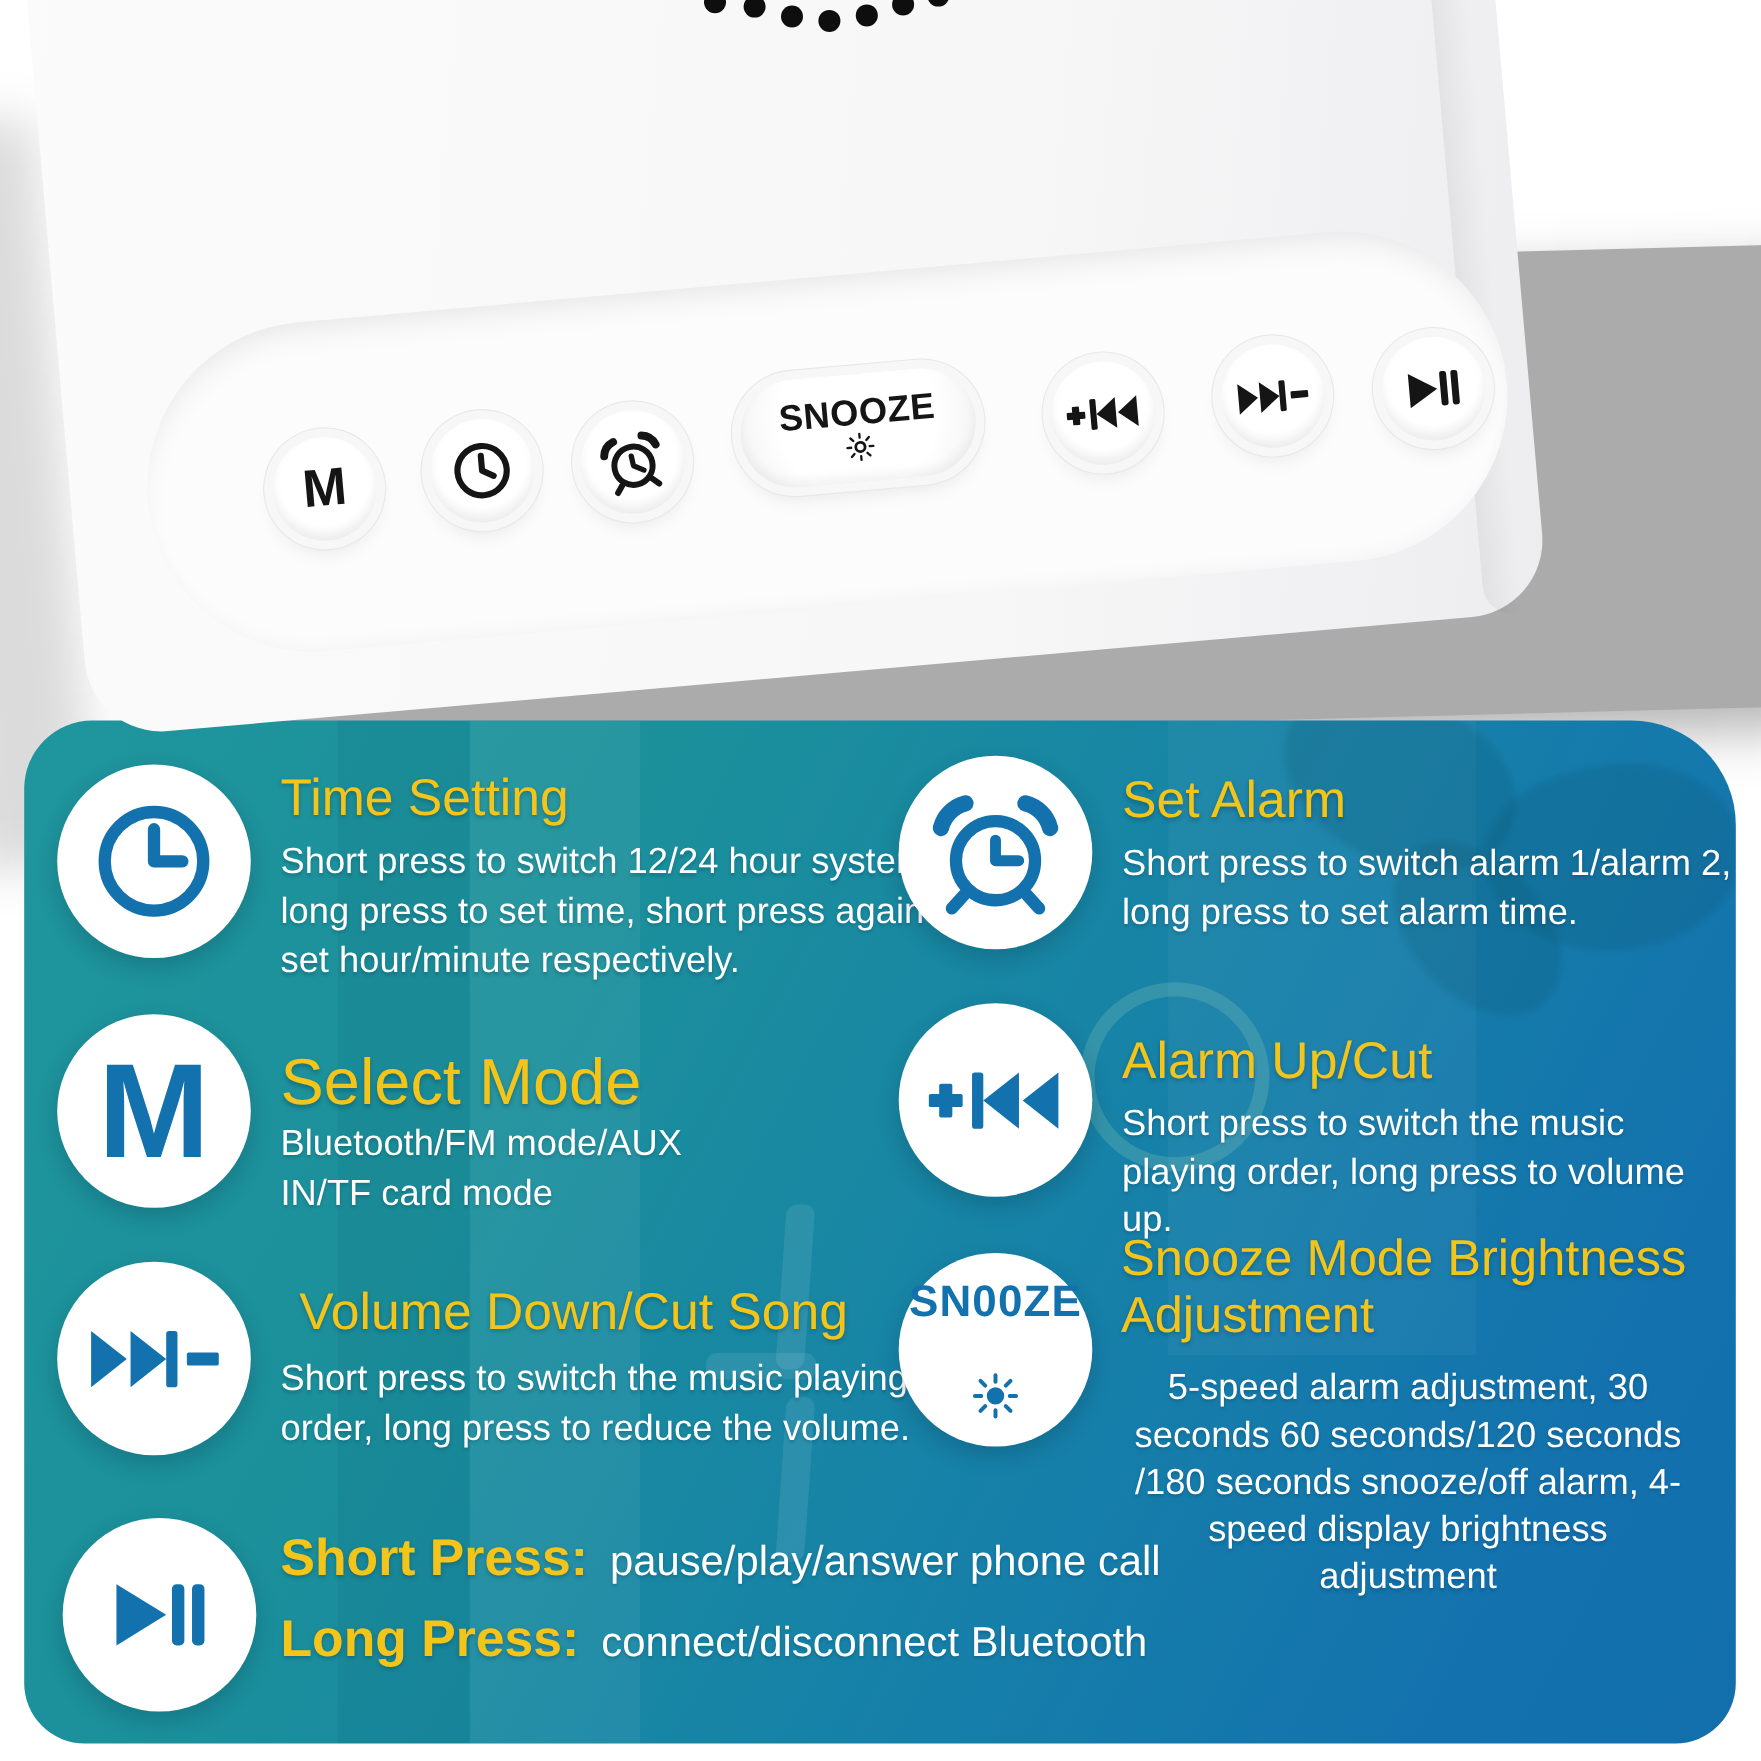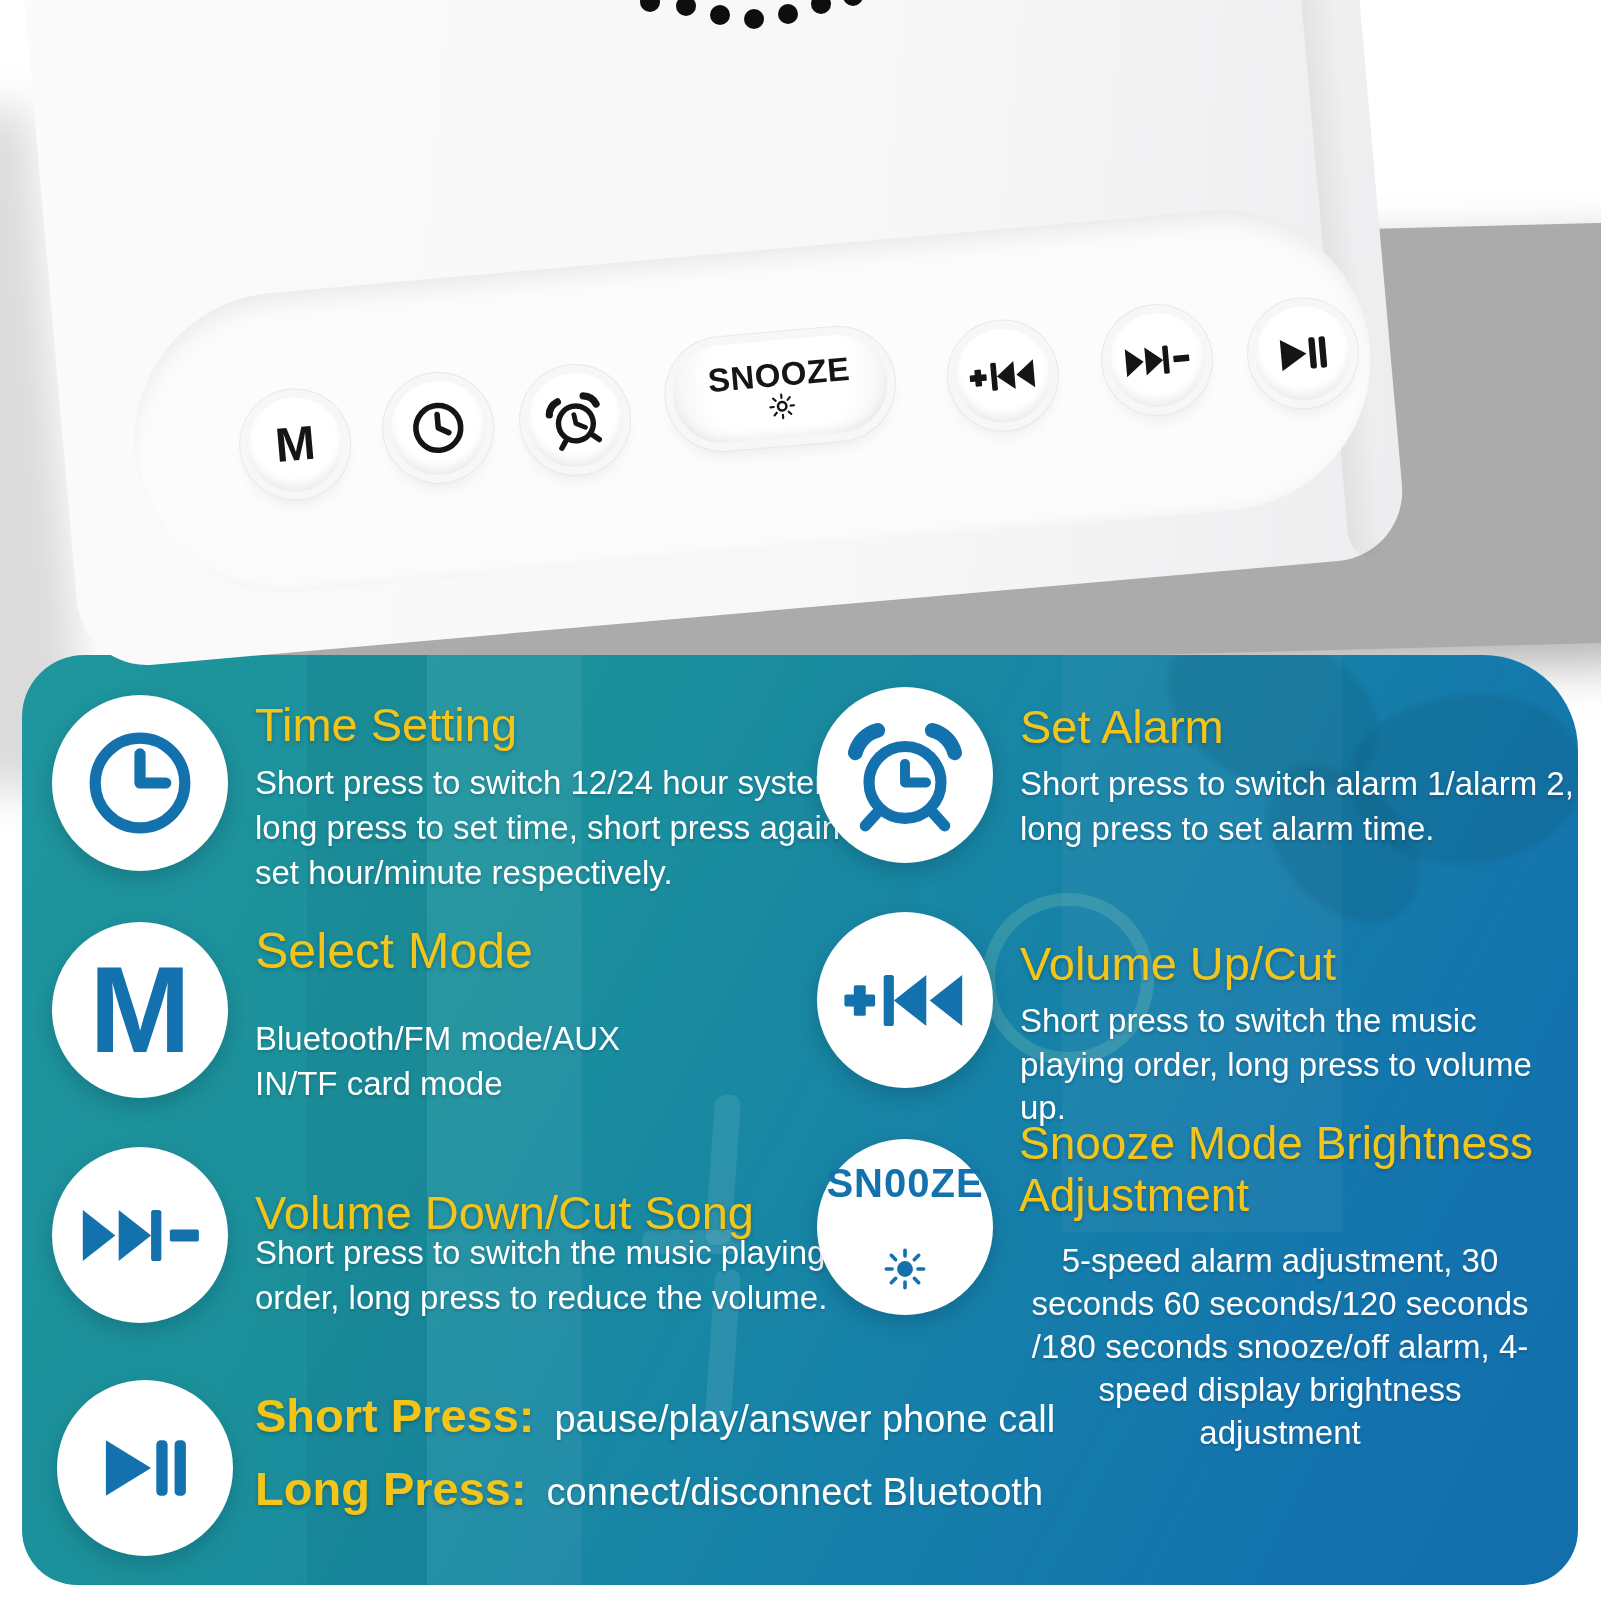--- a/index.html
+++ b/index.html
@@ -59,24 +59,24 @@
   .section-title{position:absolute;font-weight:normal;font-size:47px;line-height:1.14;
     color:var(--yellow);text-shadow:0 2px 4px rgba(0,25,45,.28);}
   .section-body{position:absolute;font-size:33px;line-height:1.36;color:#ffffff;
     text-shadow:0 2px 3px rgba(0,25,45,.22);}
 
   
   .c-time   {left:30px;top:40px;}
   .t-time   {left:233px;top:43px;}
   .b-time   {left:233px;top:106px;width:650px;}
   .c-mode   {left:30px;top:267px;}
-  .t-mode   {left:233px;top:268px;font-size:50px;}
+  .t-mode   {left:233px;top:296px;font-size:59px;}
   .b-mode   {left:233px;top:362px;width:440px;}
   .c-vdown  {left:30px;top:492px;}
-  .t-vdown  {left:233px;top:510px;margin-top:21px;}
+  .t-vdown  {left:250px;top:510px;}
   .b-vdown  {left:233px;top:576px;width:660px;}
   .c-play   {left:35px;top:725px;}
   .press-row{position:absolute;left:233px;display:flex;align-items:baseline;gap:20px;white-space:nowrap;}
   .pr1{top:733px;} .pr2{top:806px;}
   .press-row .lbl{font-size:47px;font-weight:bold;color:var(--yellow);text-shadow:0 2px 4px rgba(0,25,45,.28);}
   .press-row .txt{font-size:38px;color:#fff;text-shadow:0 2px 3px rgba(0,25,45,.22);}
 
   
   .c-alarm  {left:795px;top:32px;}
   .t-alarm  {left:998px;top:45px;}
@@ -139,21 +139,21 @@
 
     <div class="icon-circle c-vup">
       <svg width="128" height="79" viewBox="0 0 150 92" fill="currentColor">
         <rect x="4" y="39" width="36" height="14" rx="2"></rect>
           <rect x="15" y="28" width="14" height="36" rx="2"></rect>
         <rect x="50" y="16" width="12" height="60" rx="3"></rect>
         <polygon points="100,16 100,76 62,46"></polygon>
           <polygon points="142,16 142,76 104,46"></polygon>
       </svg>
     </div>
-    <div class="section-title t-vup">Volume Up/Cut</div>
+    <div class="section-title t-vup">Alarm Up/Cut</div>
     <div class="section-body b-vup">Short press to switch the music playing order, long press to volume up.</div>
 
     <div class="icon-circle c-vdown">
       <svg width="128" height="79" viewBox="0 0 150 92" fill="currentColor">
         <polygon points="8,16 8,76 46,46"></polygon>
           <polygon points="50,16 50,76 88,46"></polygon>
         <rect x="88" y="16" width="12" height="60" rx="3"></rect>
         <rect x="110" y="39" width="34" height="14" rx="2"></rect>
       </svg>
     </div>

